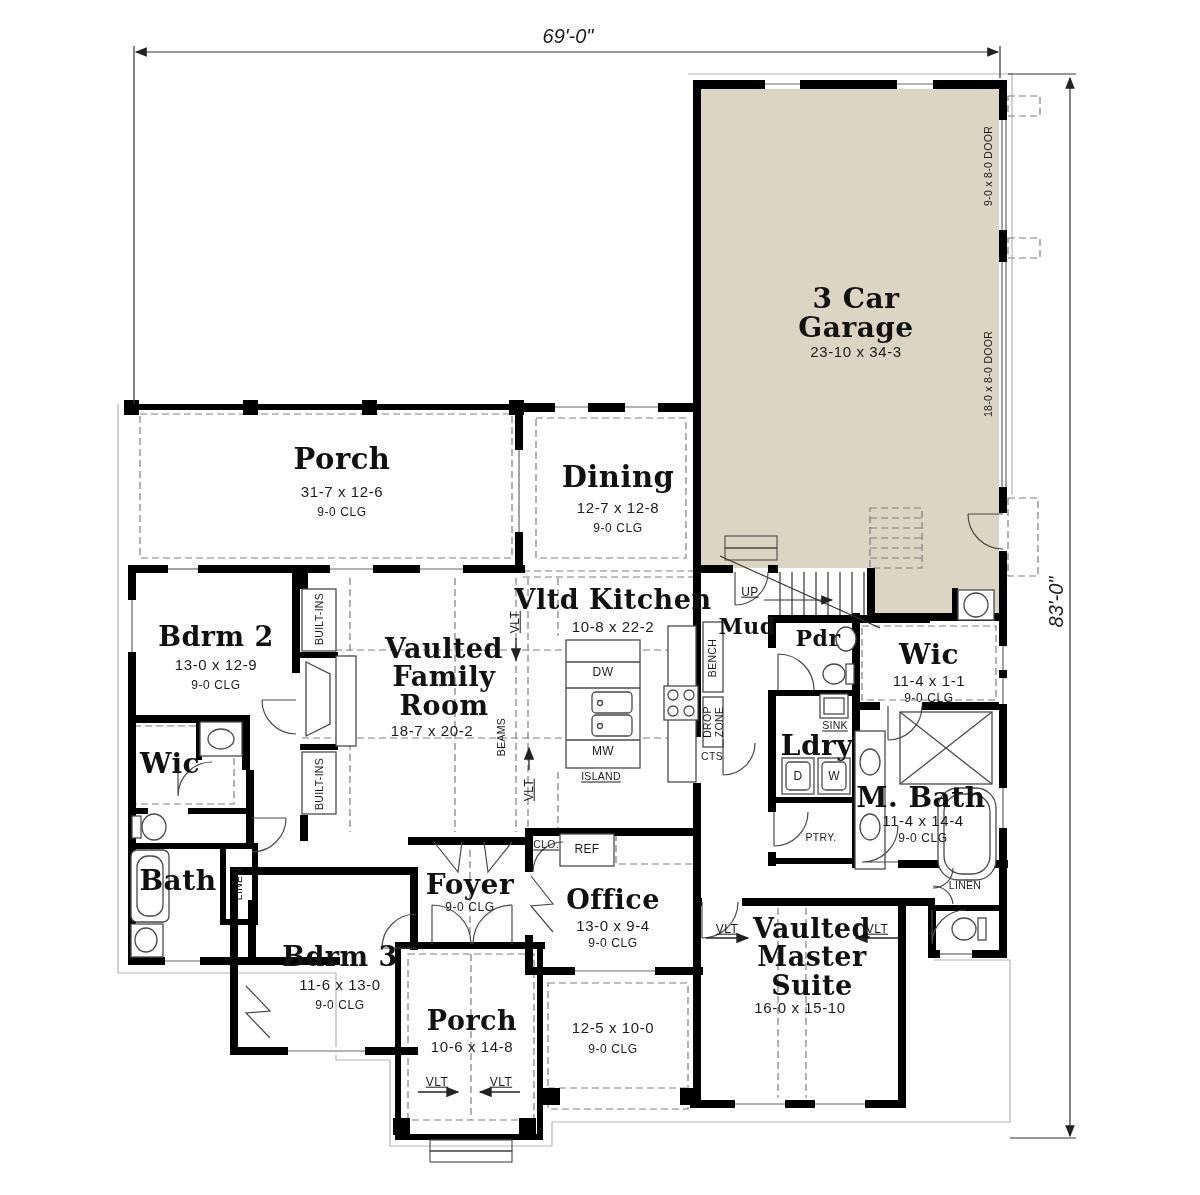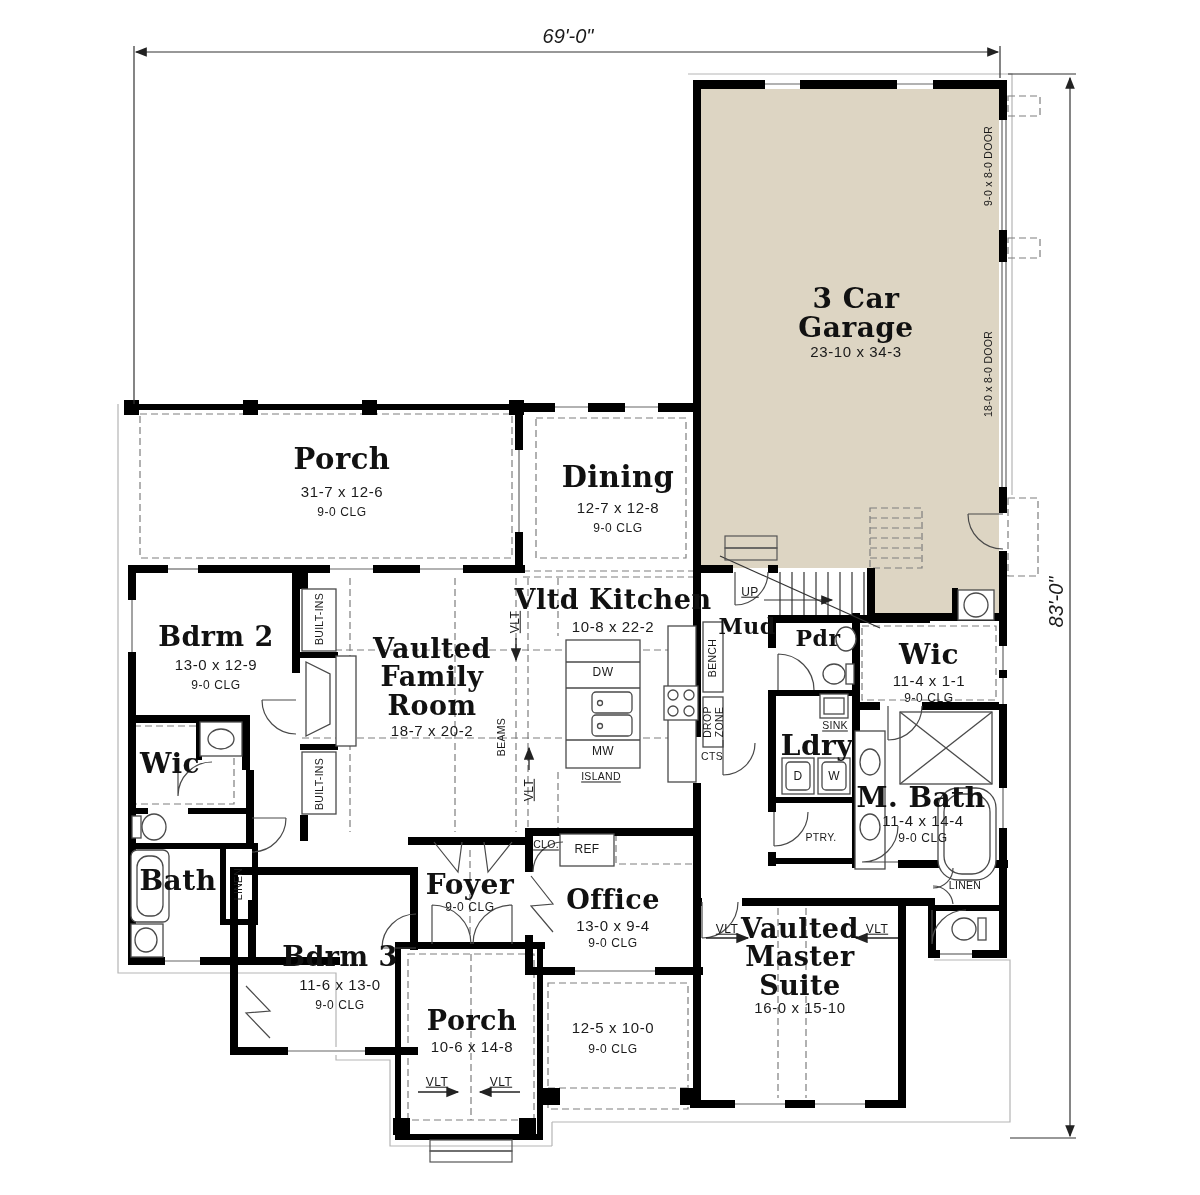--- a/index.html
+++ b/index.html
@@ -4,21 +4,21 @@
 <style>
   html,body{margin:0;padding:0;background:#fff;}
   .plan{position:relative;width:1200px;height:1195px;background:#fff;overflow:hidden;
         font-family:"Liberation Sans",sans-serif;color:#111;}
   .plan svg{position:absolute;left:0;top:0;}
   .lbl{position:absolute;transform:translate(-50%,-50%);white-space:nowrap;
        color:#111;text-align:center;line-height:1.05;}
   .vert{transform:translate(-50%,-50%) rotate(-90deg);}
   .name{font-family:"DejaVu Serif","Liberation Serif",serif;font-weight:bold;letter-spacing:.5px;}
   .n29{font-size:29px}.n27{font-size:27px}.n25{font-size:28px}.n24{font-size:22px}
-  .wrap{white-space:normal;width:130px;}
+  .wrap{white-space:normal;width:130px;margin-left:12px;}
   .wrapg{white-space:normal;width:125px;}
   .sz{font-size:15px;color:#1a1a1a;letter-spacing:.6px;}
   .clg{font-size:12px;color:#1a1a1a;letter-spacing:.6px;}
   .tiny{font-size:12px;color:#1a1a1a;letter-spacing:.4px;}
   .tiny2{font-size:10.5px;color:#1a1a1a;letter-spacing:.3px;}
   .dim{font-style:italic;font-size:20px;color:#1a1a1a;}
   .uln{text-decoration:underline;}
 </style>
 </head>
 <body>

